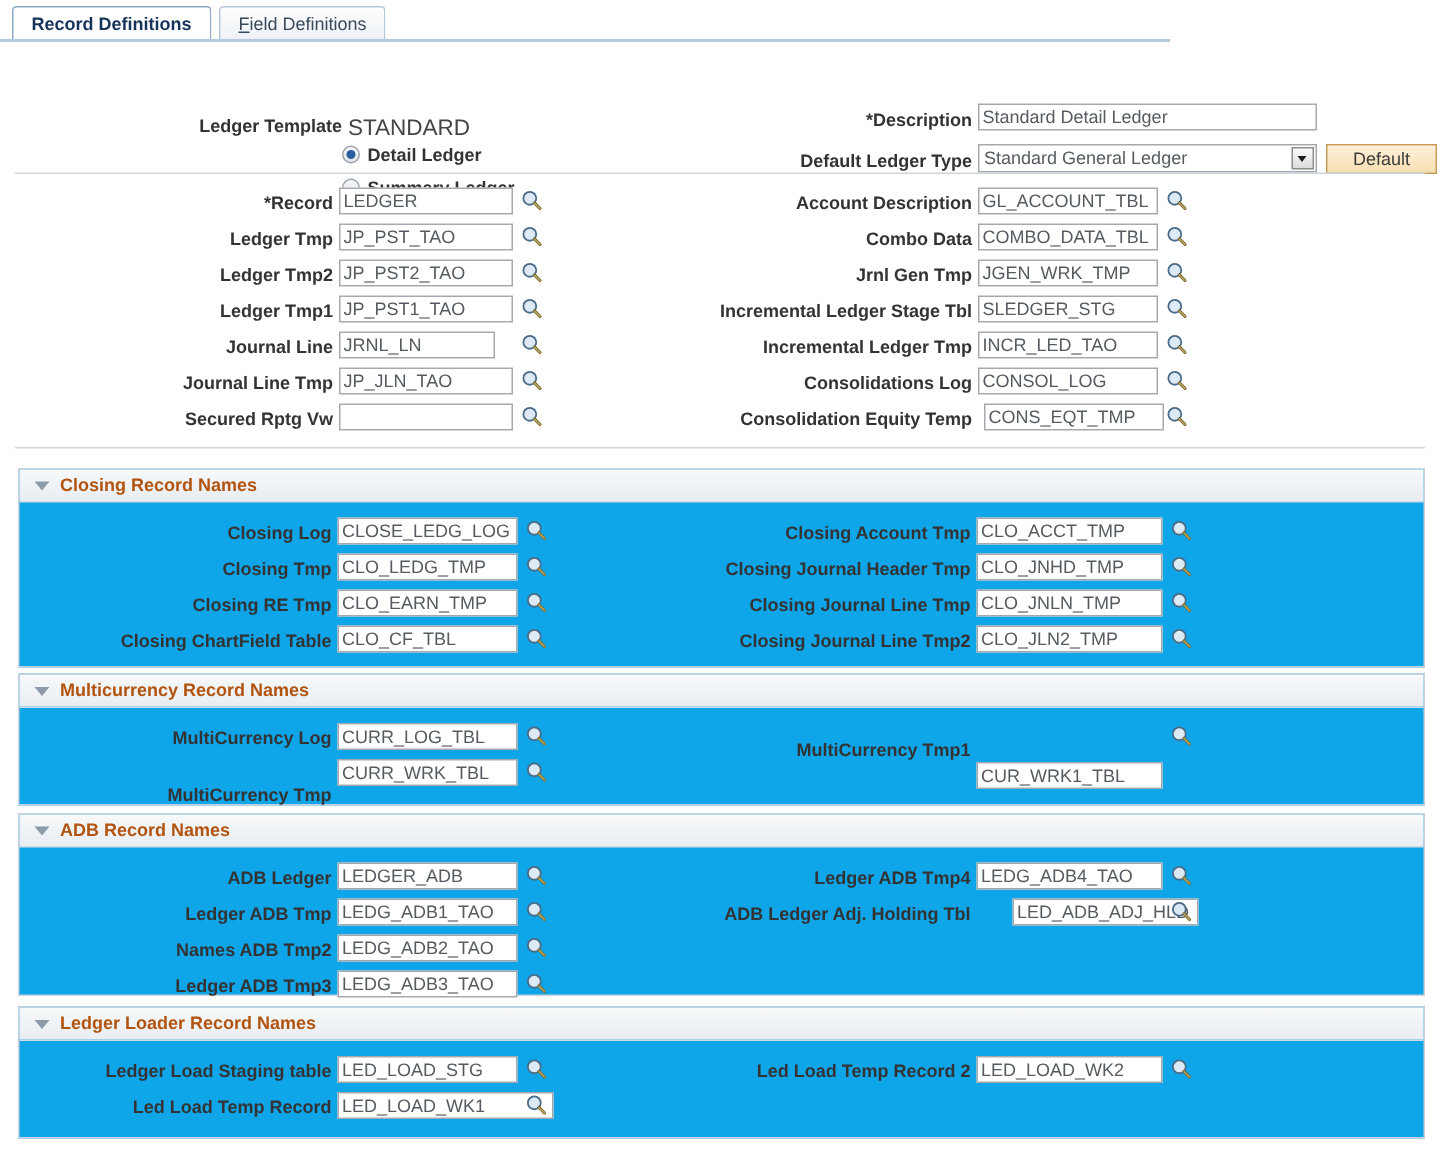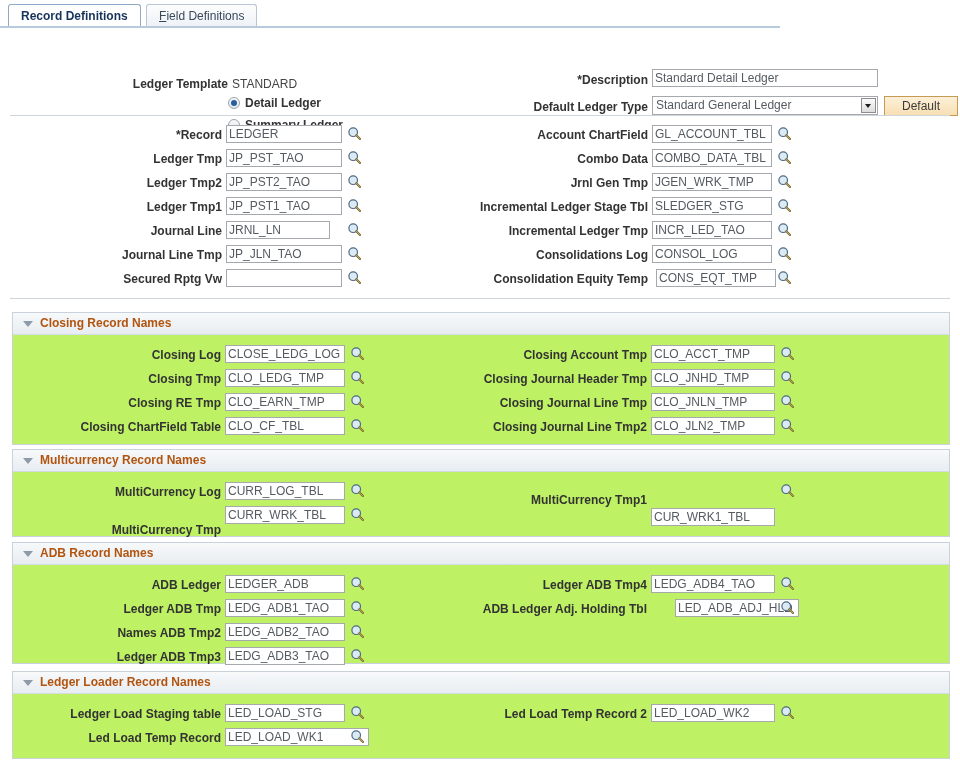--- a/index.html
+++ b/index.html
@@ -70,21 +70,21 @@
   }
   .row-abs { position: absolute; }
   .lbl {
     font-weight: bold;
     font-size: 12px;
     color: #333333;
     text-align: right;
     white-space: nowrap;
   }
   .staticval {
-    font-size: 12px;
+    font-size: 15px;
     color: #444444;
     white-space: nowrap;
   }
 
   .radio-line {
     position: absolute;
     white-space: nowrap;
     font-weight: bold;
     font-size: 12px;
     color: #333;
@@ -189,21 +189,21 @@
     height: 1px;
     background: #cfd5dc;
   }
 
   
   .group {
     position: absolute;
     left: 12px;
     right: 10px;
     border: 1px solid #c9d2dc;
-    background: #bef264;
+    background: #0ea5e9;
     box-sizing: border-box;
   }
   .group-hd {
     height: 21px;
     background: linear-gradient(to bottom, #f7f9fa 0%, #e8edf2 100%);
     border-bottom: 1px solid #d3dbe4;
     position: relative;
   }
   .group-hd .caret {
     position: absolute;
@@ -330,21 +330,21 @@
     <div class="fieldrow" style="left: 42px; top: 151px;">
       <div class="lbl" style="position: absolute; left: 0px; top: 3px; width: 180px;">Secured Rptg Vw</div>
       <input type="text" class="txt" style="position: absolute; left: 184px; top: 0px; width: 116px;">
       <span class="mag" style="left: 305px; top: 1px;"><svg width="15" height="15" viewBox="0 0 15 15">
           <circle cx="6.2" cy="6.2" r="4.3" fill="#dceaf5" stroke="#4b6b86" stroke-width="1.2"></circle>
           <path d="M9.3 9.3 L13 13" stroke="#7a6a2a" stroke-width="2.1" stroke-linecap="round"></path>
           <path d="M9.3 9.3 L13 13" stroke="#b9a763" stroke-width="0.9" stroke-linecap="round"></path>
         </svg></span>
     </div>
     <div class="fieldrow" style="left: 388px; top: 7px;">
-      <div class="lbl" style="position: absolute; left: 0px; top: 3px; width: 260px;">Account ChartField</div>
+      <div class="lbl" style="position: absolute; left: 0px; top: 3px; width: 260px;">Account Description</div>
       <input type="text" class="txt" value="GL_ACCOUNT_TBL" style="position: absolute; left: 264px; top: 0px; width: 120px;">
       <span class="mag" style="left: 389px; top: 1px;"><svg width="15" height="15" viewBox="0 0 15 15">
           <circle cx="6.2" cy="6.2" r="4.3" fill="#dceaf5" stroke="#4b6b86" stroke-width="1.2"></circle>
           <path d="M9.3 9.3 L13 13" stroke="#7a6a2a" stroke-width="2.1" stroke-linecap="round"></path>
           <path d="M9.3 9.3 L13 13" stroke="#b9a763" stroke-width="0.9" stroke-linecap="round"></path>
         </svg></span>
     </div>
     <div class="fieldrow" style="left: 388px; top: 31px;">
       <div class="lbl" style="position: absolute; left: 0px; top: 3px; width: 260px;">Combo Data</div>
       <input type="text" class="txt" value="COMBO_DATA_TBL" style="position: absolute; left: 264px; top: 0px; width: 120px;">

